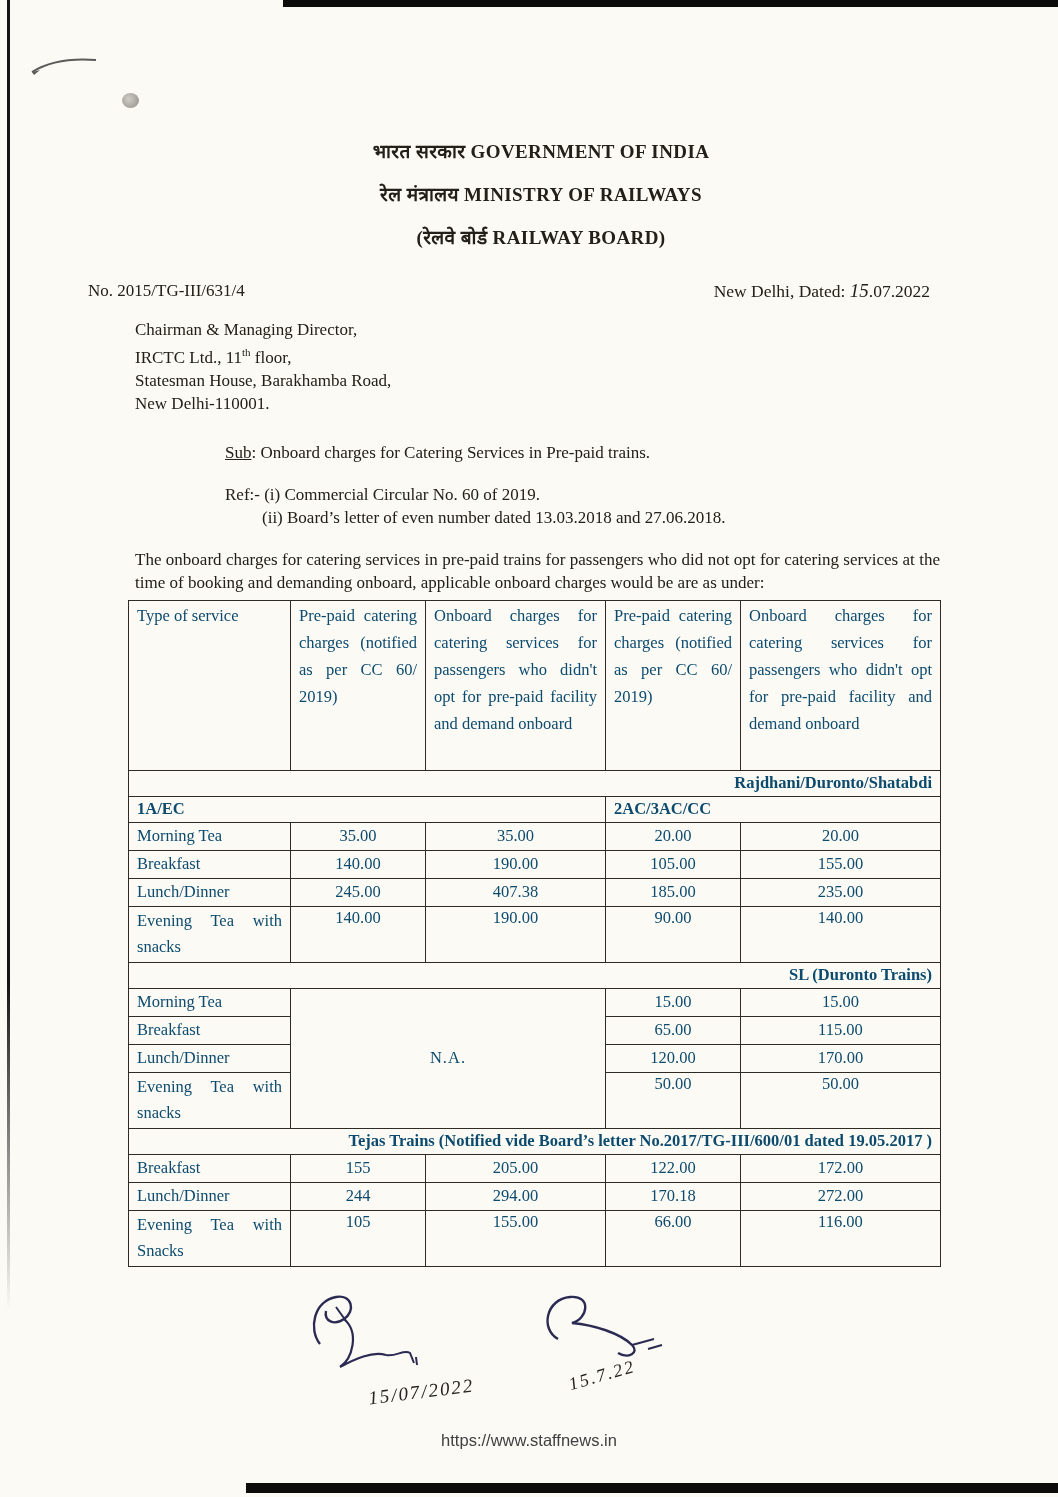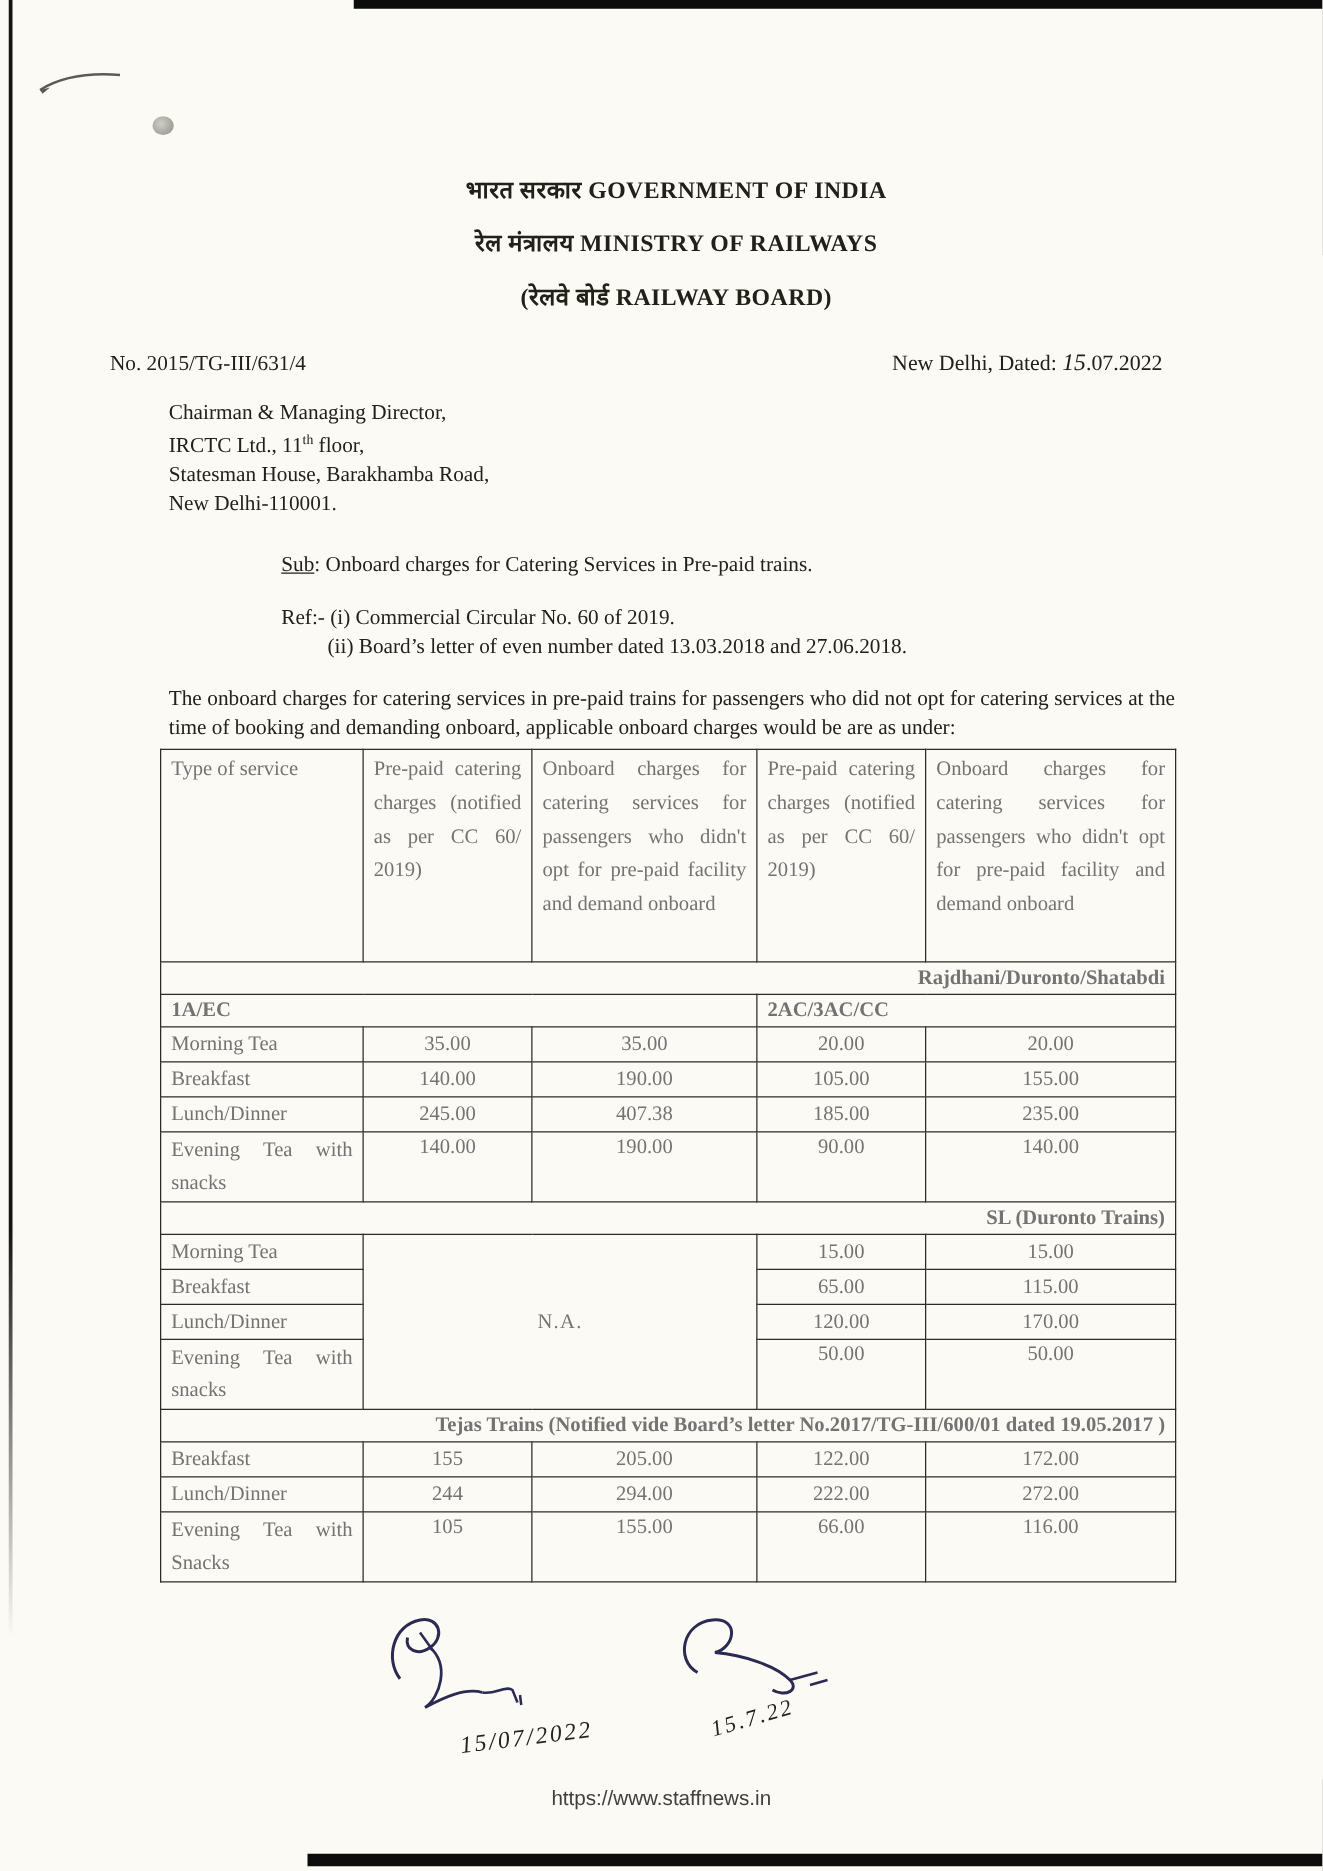--- a/index.html
+++ b/index.html
@@ -37,21 +37,21 @@
   .subject { margin:28px 0 0 225px; font-size:17px; }
   .subject .u { text-decoration:underline; }
   .reference { margin:20px 0 0 225px; font-size:17px; line-height:23px; }
   .reference .ref2 { margin-left:37px; }
 
   .body-par { margin:19px 118px 0 135px; font-size:17px; line-height:23.5px; text-align:justify; }
   .gst-note { margin:3px 122px 0 0; text-align:right; font-size:17px; }
 
   
   table.tbl { margin:5px 0 0 128px; width:812px; border-collapse:collapse; table-layout:fixed;
-              font-size:16.5px; color:#737373; }
+              font-size:16.5px; color:#0c4a6e; }
   table.tbl td { border:1.7px solid #2e2b25; padding:1px 8px; overflow:hidden; }
   td.hd { vertical-align:top; text-align:justify; height:170px; line-height:27px; padding-top:5px; }
   td.hd.first { text-align:left; }
   td.sec { text-align:right; font-weight:bold; height:26px; }
   td.classhdr { font-weight:bold; height:26px; }
   td.lbl { text-align:justify; height:28px; }
   td.lbl.tall { height:56px; line-height:26px; }
   td.num { text-align:center; height:28px; }
   td.na  { text-align:center; vertical-align:middle; letter-spacing:1px; }
 
@@ -196,21 +196,21 @@
         <td class="lbl">Breakfast</td>
         <td class="num">155</td>
         <td class="num">205.00</td>
         <td class="num">122.00</td>
         <td class="num">172.00</td>
       </tr>
       <tr>
         <td class="lbl">Lunch/Dinner</td>
         <td class="num">244</td>
         <td class="num">294.00</td>
-        <td class="num">222.00</td>
+        <td class="num">170.18</td>
         <td class="num">272.00</td>
       </tr>
       <tr>
         <td class="lbl tall">Evening Tea with Snacks</td>
         <td class="num" style="vertical-align:top">105</td>
         <td class="num" style="vertical-align:top">155.00</td>
         <td class="num" style="vertical-align:top">66.00</td>
         <td class="num" style="vertical-align:top">116.00</td>
       </tr>
     </tbody>

